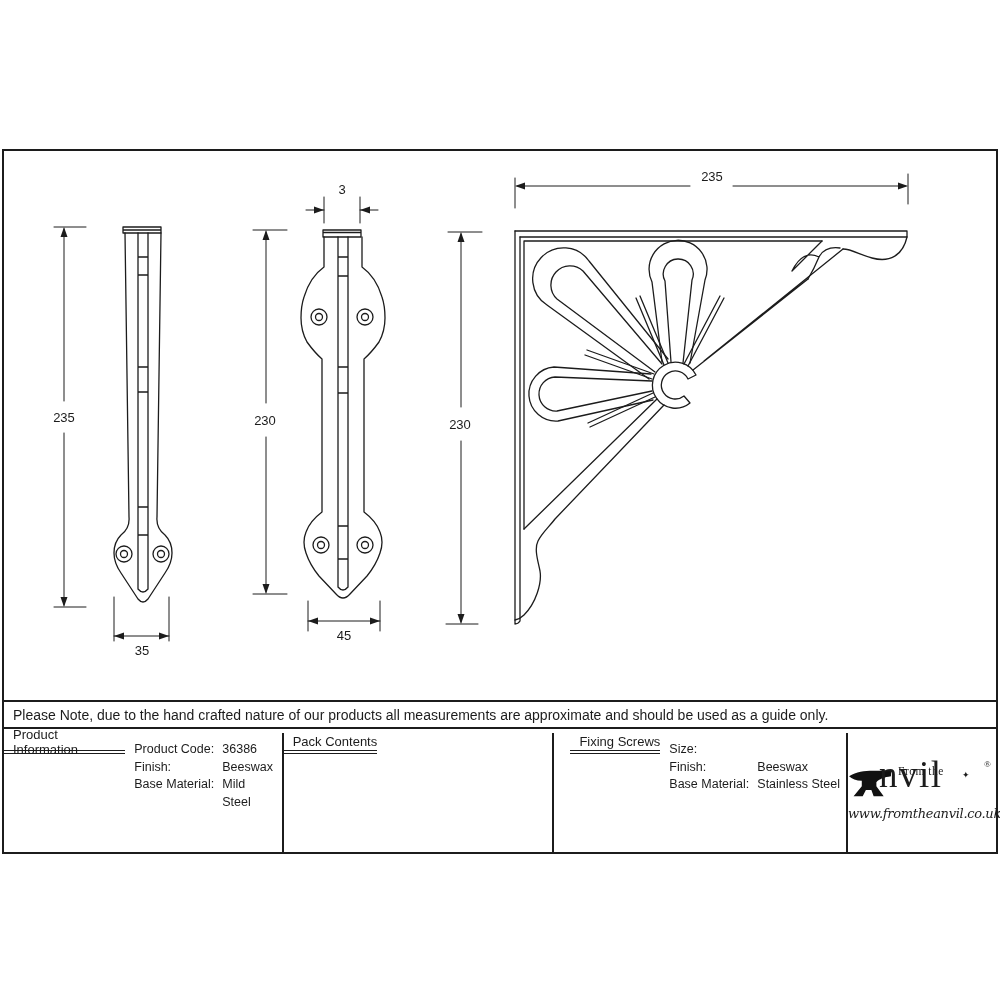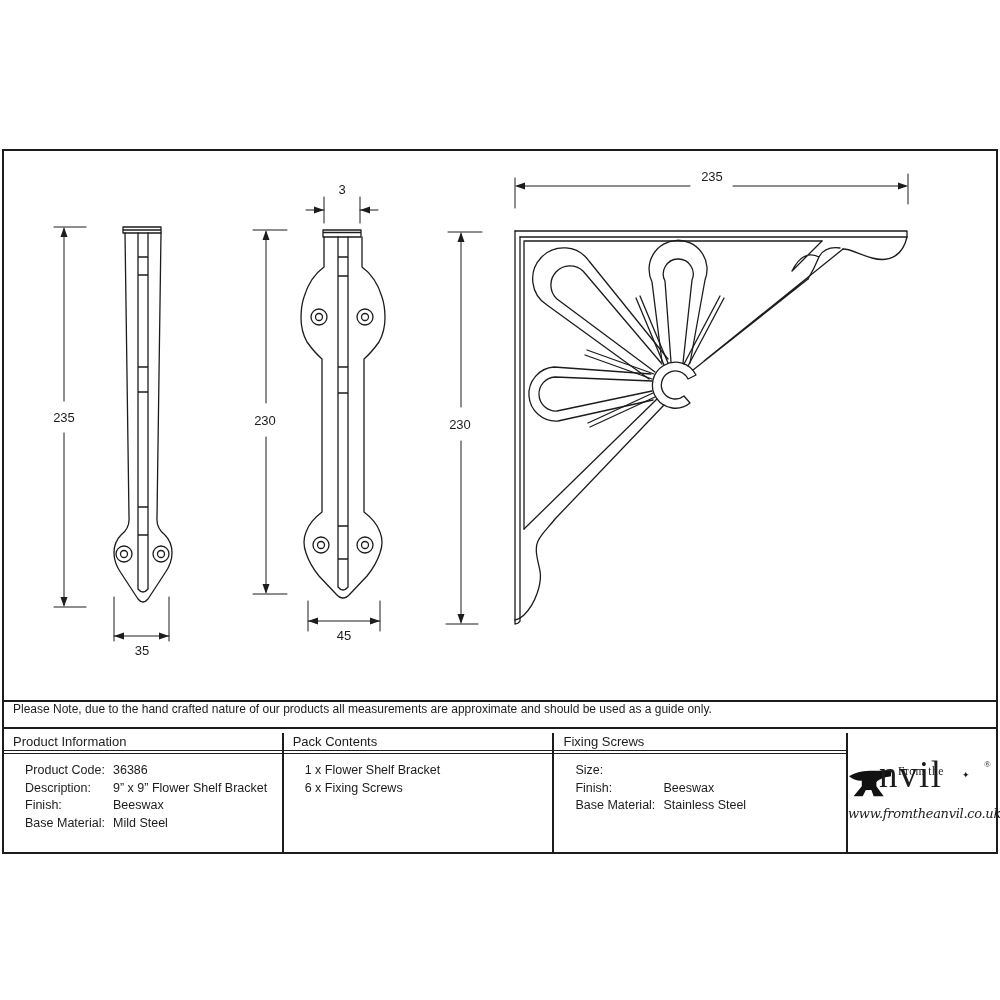--- a/index.html
+++ b/index.html
@@ -9,38 +9,38 @@
   }
   .frame{
     position:absolute;left:2px;top:149px;width:992px;height:701px;
     border:2px solid #1c1c1c;background:#fff;
   }
   .drawings{position:absolute;left:0;top:0;width:992px;height:549px;}
   svg text{font-family:"Liberation Sans",sans-serif;font-size:13px;fill:#1c1c1c;}
   .note-row{
     position:absolute;left:0;top:549px;width:100%;height:29px;
     border-top:2px solid #1c1c1c;border-bottom:2px solid #1c1c1c;
-    box-sizing:border-box;display:flex;
-    padding-left:9px;font-size:12px;
+    box-sizing:border-box;display:flex;align-items:center;
+    padding-left:9px;font-size:14px;
   }
   .table-row{
     position:absolute;left:0;top:582px;bottom:0;width:100%;
     display:flex;box-sizing:border-box;
   }
-  .col{box-sizing:border-box;display:flex;flex-direction:column;}
+  .col{box-sizing:border-box;display:flex;flex-direction:row;}
   .col.bordered{border-right:2px solid #1c1c1c;}
   .col-product{width:282px;}
   .col-pack{width:273px;}
-  .col-screws{width:296px;}
+  .col-screws{width:296px;justify-content:flex-end;}
   .col-logo{flex:1;align-items:center;justify-content:center;}
   .col-header{
     height:21px;box-sizing:border-box;display:flex;align-items:center;
     padding-left:9px;font-size:13px;border-bottom:4px double #1c1c1c;
   }
-  .col-body{padding:8px 6px 0 9px;font-size:12.5px;line-height:17.5px;margin-left:12px;}
+  .col-body{padding:8px 6px 0 9px;font-size:12.5px;line-height:17.5px;}
   .kv{display:flex;}
   .kv .k{width:88px;flex:none;}
   .kv .v{flex:1;}
   
   .logo{position:relative;width:148px;height:60px;text-decoration:underline;}
   .anvil-glyph{position:absolute;left:0;top:5px;width:44px;height:31px;}
   .logo-prefix{
     position:absolute;left:50px;top:2px;font-family:"Liberation Serif",serif;
     font-size:11.5px;letter-spacing:.5px;
   }
@@ -182,40 +182,32 @@
   <div class="table-row">
 
     <div class="col col-product bordered">
       <div class="col-header">Product Information</div>
       <div class="col-body">
         <div class="kv">
           <span class="k">Product Code:</span>
           <span class="v">36386</span>
         </div>
         <div class="kv">
-          <span class="k">Description:</span>
-          <span class="v">9” x 9” Flower Shelf Bracket</span>
-        </div>
-        <div class="kv">
           <span class="k">Finish:</span>
           <span class="v">Beeswax</span>
         </div>
         <div class="kv">
           <span class="k">Base Material:</span>
           <span class="v">Mild Steel</span>
         </div>
       </div>
     </div>
 
     <div class="col col-pack bordered">
       <div class="col-header">Pack Contents</div>
-      <div class="col-body">
-        <div>1 x Flower Shelf Bracket</div>
-        <div>6 x Fixing Screws</div>
-      </div>
     </div>
 
     <div class="col col-screws bordered">
       <div class="col-header">Fixing Screws</div>
       <div class="col-body">
         <div class="kv">
           <span class="k">Size:</span>
         </div>
         <div class="kv">
           <span class="k">Finish:</span>

